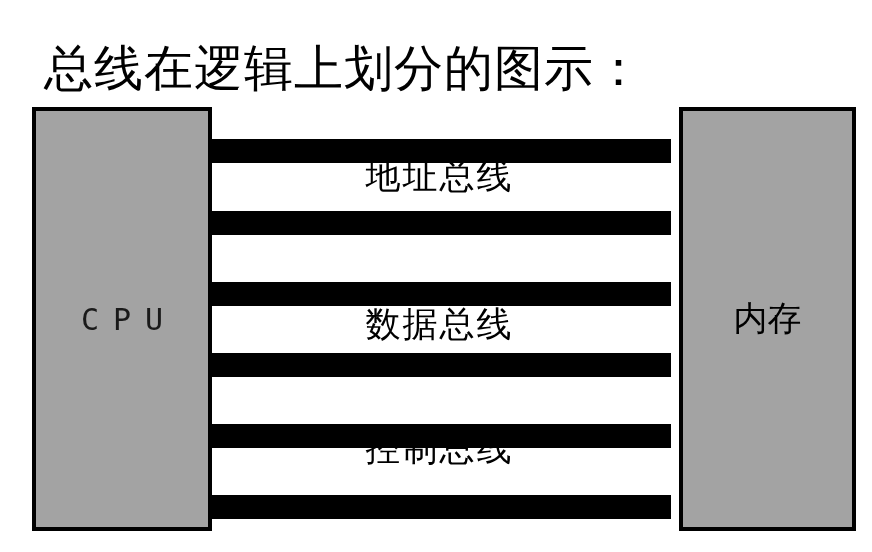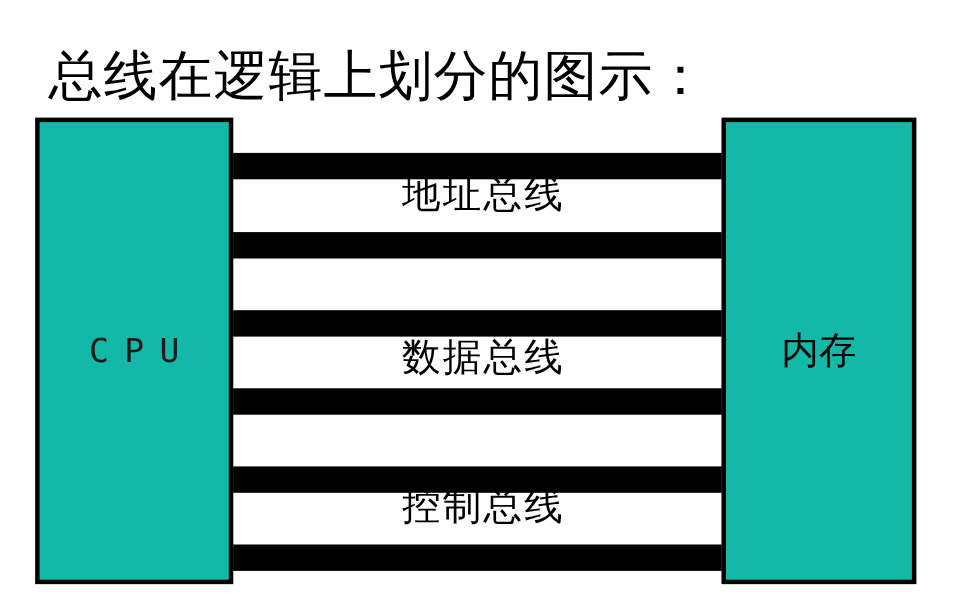--- a/index.html
+++ b/index.html
@@ -20,28 +20,28 @@
     font-family: "DejaVu Serif", "Liberation Serif", serif;
     font-size: 49px;
     line-height: 62px;
     letter-spacing: 1px;
     white-space: nowrap;
     color: #000000;
   }
   .box {
     position: absolute;
     border: 4px solid #000000;
-    background: #14b8a6;
+    background: #a3a3a3;
     display: flex;
     align-items: center;
     justify-content: center;
     z-index: 2;
   }
   .box-cpu { left: 8px;   top: 83px; width: 180px; height: 424px; }
-  .box-mem { left: 632px; top: 83px; width: 177px; height: 424px; }
+  .box-mem { left: 655px; top: 83px; width: 177px; height: 424px; }
   .cpu-label {
     font-family: "DejaVu Sans Mono", "Liberation Mono", monospace;
     font-size: 30px;
     letter-spacing: 14px;
     margin-right: -14px; 
     color: #1a1a1a;
   }
   .mem-label {
     font-size: 34px;
     color: #000000;
@@ -67,21 +67,21 @@
     display: flex;
     align-items: center;
     justify-content: center;
     font-size: 35px;
     letter-spacing: 2px;
     color: #000000;
     z-index: 1;
   }
   .band-1 { top: 117px; height: 70px; border-radius: 29px; }
   .band-2 { top: 260px; height: 81px; }
-  .band-3 { top: 402px; height: 69px; }
+  .band-3 { top: 390px; height: 69px; }
 </style>
 </head>
 <body>
 
 <div class="canvas">
 
   <div class="title">总线在逻辑上划分的图示：</div>
 
   <div class="bus-line line-1"></div>
   <div class="bus-line line-2"></div>

